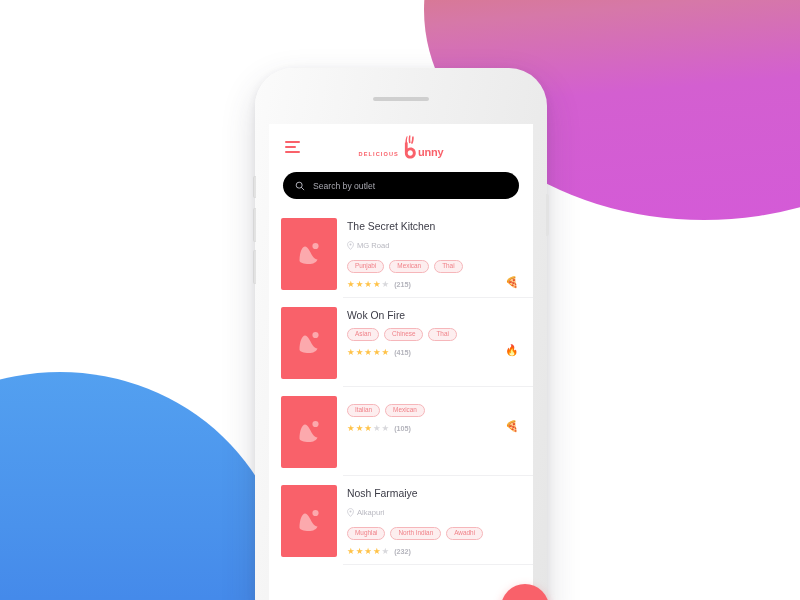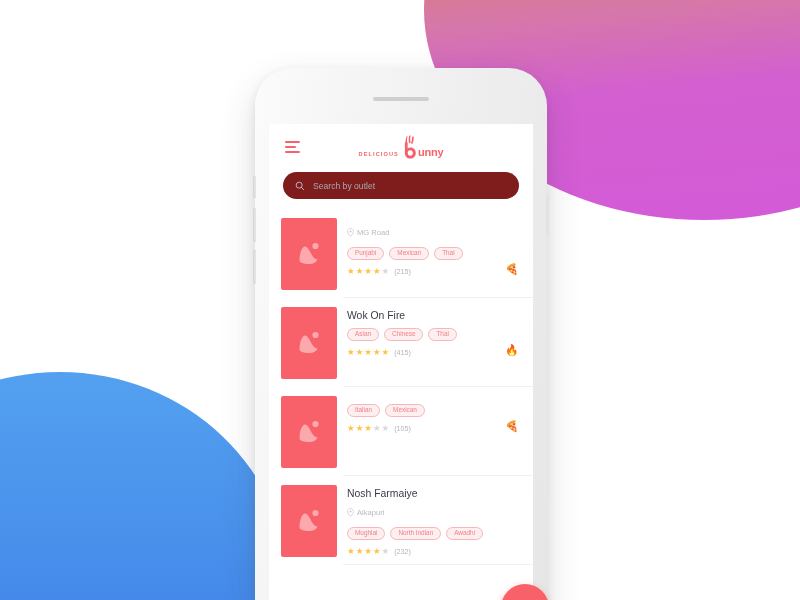--- a/index.html
+++ b/index.html
@@ -133,21 +133,21 @@
     font-weight: bold;
     letter-spacing: -0.2px;
     padding-bottom: 1px;
     margin-left: -2px;
   }
 
   
   .search-wrap { padding: 2px 14px 10px; background: #fff; }
   .search-bar {
     height: 27px;
-    background: #7f1d1d;
+    background: #000000;
     border-radius: 14px;
     display: flex;
     align-items: center;
     padding: 0 12px;
     gap: 8px;
   }
   .search-input {
     border: none;
     background: transparent;
     outline: none;
@@ -214,21 +214,21 @@
     white-space: nowrap;
   }
   .rating-row {
     display: flex;
     align-items: center;
     gap: 1px;
     margin-top: 7px;
   }
   .star { font-size: 8.5px; line-height: 1; color: #ffc247; }
   .star.off { color: #d8d8dc; }
-  .count { font-size: 7.2px; color: #b4b4bc; margin-left: 4px; }
+  .count { font-size: 7.2px; color: #b4b4bc; margin-left: 4px; font-weight: bold; }
   .badge {
     position: absolute;
     right: 2px;
     bottom: 1px;
     font-size: 11px;
     line-height: 1;
   }
 
   
   .fab {
@@ -300,20 +300,21 @@
 
     <div class="list" id="restaurant-list">
         <div class="card">
           <div class="thumb">
             <span><svg width="30" height="26" viewBox="0 0 30 26">
                 <circle cx="21.5" cy="7" r="3.1" fill="#fca9ad"></circle>
                 <path d="M5.5 21.5 C5.5 14 8 7.5 11 7.5 C14 7.5 16 13 18.5 17 C20 19.4 21.6 20.4 23.5 20.4 C22.4 23.2 19.2 25 15 25 C9.6 25 5.5 23.8 5.5 21.5 Z" fill="#fca9ad"></path>
               </svg></span>
           </div>
           <div class="info">
+            <div class="name">The Secret Kitchen</div>
             <div class="loc-row">
               <span><svg width="7" height="9" viewBox="0 0 8 10">
                   <path d="M4 0.5 C2.1 0.5 0.6 2 0.6 3.9 C0.6 6.4 4 9.5 4 9.5 C4 9.5 7.4 6.4 7.4 3.9 C7.4 2 5.9 0.5 4 0.5 Z" fill="none" stroke="#c9c9d1" stroke-width="0.9"></path>
                   <circle cx="4" cy="3.9" r="1.15" fill="#c9c9d1"></circle>
                 </svg></span>
               <span class="loc-text">MG Road</span>
             </div>
             <div class="tags">
               <span class="tag">Punjabi</span>
               <span class="tag">Mexican</span>

